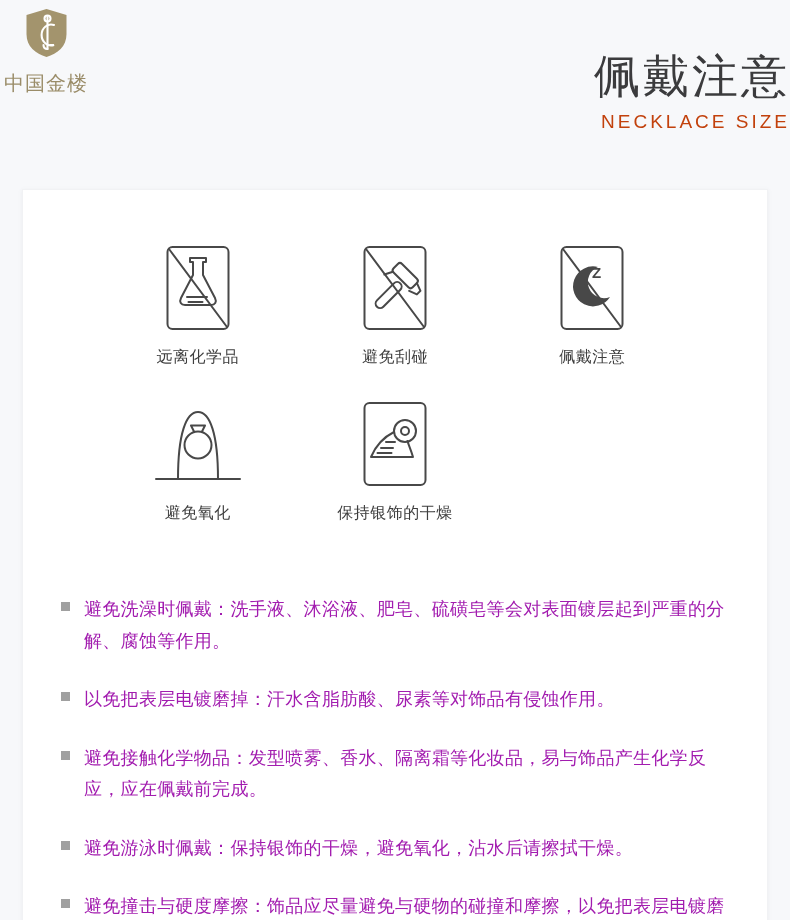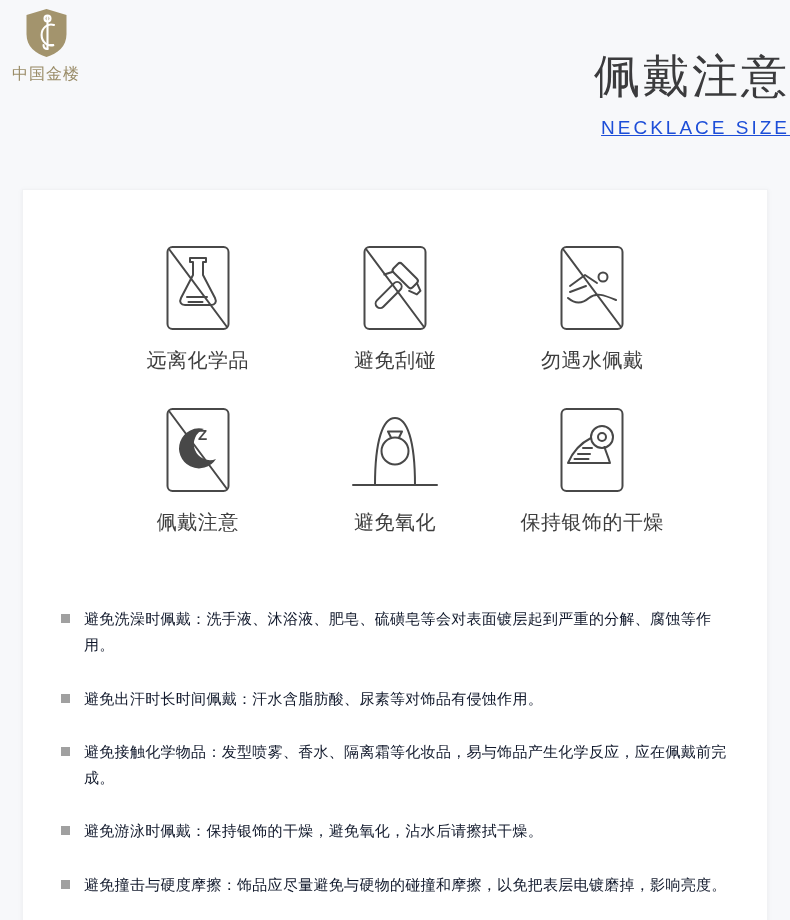--- a/index.html
+++ b/index.html
@@ -6,53 +6,53 @@
   html,body { width:790px; }
   body {
     font-family:"Liberation Sans","DejaVu Sans",sans-serif;
     background:#f7f8fa;
   }
   .page { position:relative; width:790px; height:920px; overflow:hidden; }
 
   
   .brand { position:absolute; left:4px; top:8px; width:84px; text-align:center; }
   .brand svg { display:block; margin:0 auto; }
-  .brand-name { margin-top:6px; font-size:16px; letter-spacing:1px; color:#9a8c68; }
+  .brand-name { margin-top:12px; font-size:20px; letter-spacing:1px; color:#9a8c68; }
 
   
   .header { position:absolute; left:0; top:46px; width:100%; text-align:right; }
   .page-title { font-size:46px; font-weight:500; letter-spacing:3px; color:#3b3b3d; }
-  .page-subtitle { margin-top:9px; font-size:19px; letter-spacing:3px; color:#1d4ed8;text-decoration:underline; }
+  .page-subtitle { margin-top:3px; font-size:19px; letter-spacing:3px; color:#c2410c; }
 
   
   .card {
     position:absolute; left:22px; top:189px; width:746px; min-height:705px;
     background:#ffffff; border:1px solid #f1f2f4;
     box-shadow:0 1px 4px rgba(150,155,165,.12);
   }
 
   
   .icon-grid {
     width:592px; margin:54px auto 0;
     display:grid; grid-template-columns:repeat(3,1fr);
     row-gap:32px;
   }
   .icon-cell { display:flex; flex-direction:column; align-items:center; }
   .icon-box { height:88px; display:flex; align-items:flex-end; justify-content:center; }
-  .icon-label { margin-top:15px; font-size:20px; color:#3e3e3e; letter-spacing:.5px; }
+  .icon-label { margin-top:15px; font-size:16px; color:#3e3e3e; letter-spacing:.5px; }
   .care-svg { stroke:#484848; stroke-width:2; fill:none; stroke-linecap:round; stroke-linejoin:round; }
 
   
   .notes { margin:70px 38px 0 38px; padding-bottom:26px; list-style:none; }
   .note-item { display:flex; margin-bottom:27px; }
   .note-bullet {
     flex:0 0 9px; width:9px; height:9px; margin-top:8px; margin-right:14px;
     background:#a0a0a0;
   }
-  .note-text { font-size:15px; line-height:1.75; color:#0f172a; letter-spacing:.3px; max-width:656px;font-family:Liberation Serif, serif; }
+  .note-text { font-size:18px; line-height:1.75; color:#a21caf; letter-spacing:.3px; max-width:656px;font-family:Liberation Serif, serif; }
 </style>
 </head>
 <body>
 
 <div class="page">
 
   <div class="brand">
     <svg width="45" height="50" viewBox="0 0 44 50">
       <path d="M22 1 L42 7 V26 C42 39 33 45.5 22 49 C11 45.5 2 39 2 26 V7 Z" fill="#a3946d"></path>
       <g stroke="#ffffff" stroke-width="2.1" fill="none" stroke-linecap="round">
@@ -95,33 +95,20 @@
               <rect x="20" y="22" width="27" height="12" rx="3"></rect>
               <path d="M47 25 l8 3 v5 l-8 3"></path>
               <path d="M22 34 l-4 8"></path>
             </g>
             <path d="M6 5 L64 83"></path>
           </svg>
         </div>
         <div class="icon-label">避免刮碰</div>
       </div>
 
-      <div class="icon-cell">
-        <div class="icon-box">
-          <svg class="care-svg" width="70" height="88" viewBox="0 0 70 88">
-            <rect x="4.5" y="3" width="61" height="82" rx="5"></rect>
-            <circle cx="46" cy="33" r="4.5"></circle>
-            <path d="M13 42 l15 -11 12 8"></path>
-            <path d="M13 48 l16 -6"></path>
-            <path d="M11 54 c7 6 14 6 21 0 c7 -6 15 -3 27 2"></path>
-            <path d="M6 5 L64 83"></path>
-          </svg>
-        </div>
-        <div class="icon-label">勿遇水佩戴</div>
-      </div>
 
       <div class="icon-cell">
         <div class="icon-box">
           <svg class="care-svg" width="70" height="88" viewBox="0 0 70 88">
             <rect x="4.5" y="3" width="61" height="82" rx="5"></rect>
             <path d="M41 23 A20 20 0 1 0 53 53 A15.5 15.5 0 1 1 41 23 Z" fill="#484848" stroke="none"></path>
             <text x="35" y="34" font-size="15" font-weight="bold" fill="#484848" stroke="none" font-family="Liberation Sans,sans-serif">Z</text>
             <text x="27" y="45" font-size="9" font-weight="bold" fill="#484848" stroke="none" font-family="Liberation Sans,sans-serif">z</text>
             <path d="M6 5 L64 83"></path>
           </svg>
@@ -156,21 +143,21 @@
 
     </div>
 
     <ul class="notes">
       <li class="note-item">
         <span class="note-bullet"></span>
         <span class="note-text">避免洗澡时佩戴：洗手液、沐浴液、肥皂、硫磺皂等会对表面镀层起到严重的分解、腐蚀等作用。</span>
       </li>
       <li class="note-item">
         <span class="note-bullet"></span>
-        <span class="note-text">避免出汗时长时间佩戴：汗水含脂肪酸、尿素等对饰品有侵蚀作用。</span>
+        <span class="note-text">以免把表层电镀磨掉：汗水含脂肪酸、尿素等对饰品有侵蚀作用。</span>
       </li>
       <li class="note-item">
         <span class="note-bullet"></span>
         <span class="note-text">避免接触化学物品：发型喷雾、香水、隔离霜等化妆品，易与饰品产生化学反应，应在佩戴前完成。</span>
       </li>
       <li class="note-item">
         <span class="note-bullet"></span>
         <span class="note-text">避免游泳时佩戴：保持银饰的干燥，避免氧化，沾水后请擦拭干燥。</span>
       </li>
       <li class="note-item">

